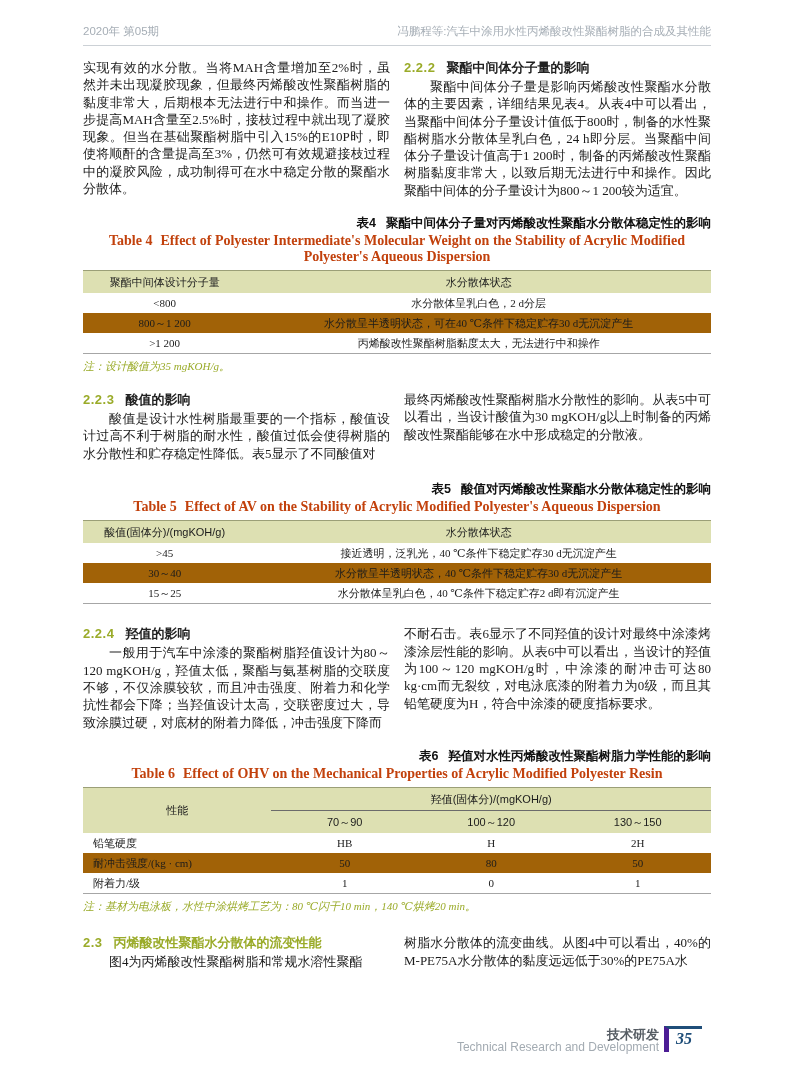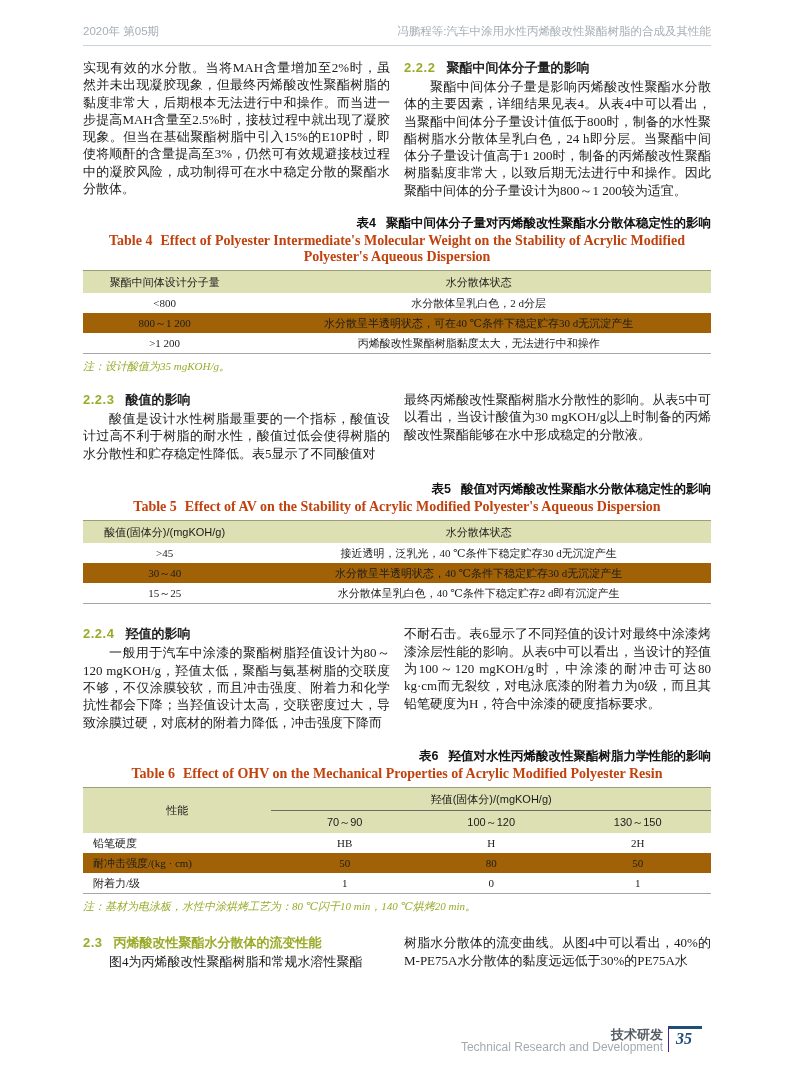--- a/index.html
+++ b/index.html
@@ -60,21 +60,21 @@
   .mt-t6 { margin-top:17px; }
   .mt-23 { margin-top:20px; }
   
   .pg-footer { position:absolute; top:1026px; right:92px;
                display:flex; align-items:flex-start; }
   .f-text { text-align:right; padding-top:2px; }
   .f-zh { font-family:"Liberation Sans","DejaVu Sans",sans-serif; font-weight:bold;
           font-size:13px; color:#555c63; line-height:14px; }
   .f-en { font-family:"Liberation Sans","DejaVu Sans",sans-serif; font-size:12px;
           color:#a3abb2; line-height:10px; }
-  .f-page { margin-left:5px; border-top:3px solid #1f4e79; border-left:1px solid #4c1d95;
+  .f-page { margin-left:5px; border-top:3px solid #1f4e79; border-left:5px solid #4c1d95;
             color:#1f4e79; font-style:italic; font-weight:bold; font-size:16px;
             line-height:18px; padding:1px 10px 4px 7px;
             font-family:"Liberation Serif","DejaVu Serif",serif; }
 </style>
 </head>
 <body>
 
 <div class="page">
 
   <div class="pg-header">

